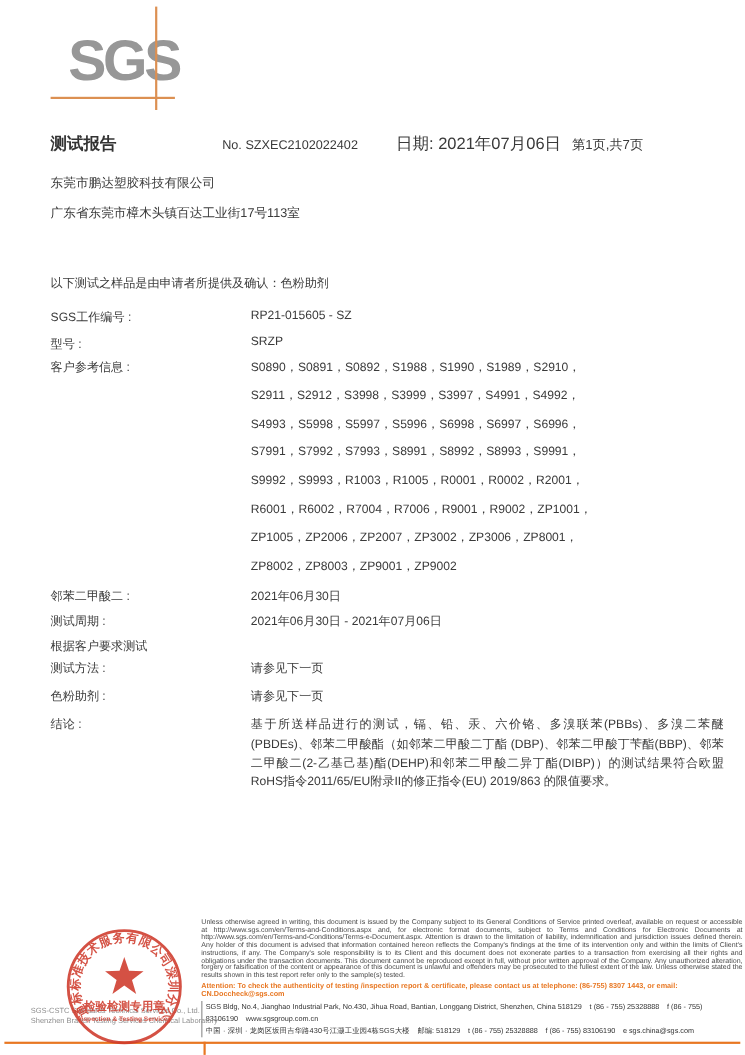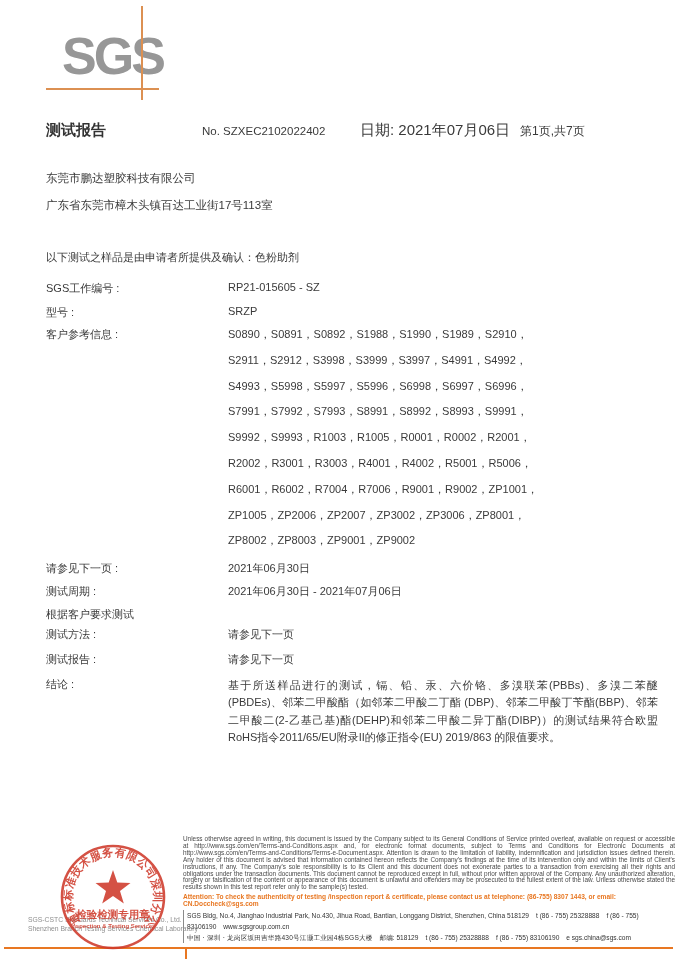--- a/index.html
+++ b/index.html
@@ -21,21 +21,21 @@
   .logo-vline{position:absolute;left:97px;top:-20px;width:2px;height:94px;background:#dc9052;}
 
   
   .header-row{position:absolute;left:46px;top:121px;width:610px;display:flex;align-items:baseline;}
   .report-title{font-size:15px;font-weight:700;color:#333;width:156px;}
   .report-no{font-size:11.5px;width:158px;}
   .report-date{font-size:15px;width:160px;}
   .report-page{font-size:12px;}
 
   
-  .applicant{position:absolute;left:46px;top:165px;font-size:11.5px;line-height:27px;}
+  .applicant{position:absolute;left:46px;top:154px;font-size:11.5px;line-height:27px;}
 
   
   .fields{position:absolute;left:46px;top:250px;width:612px;font-size:11px;}
   .row{display:flex;}
   .row .lbl{width:182px;flex:0 0 182px;}
   .row .val{flex:1;}
   .intro{margin-bottom:16px;}
   .row-job{margin-bottom:9px;}
   .row-model{margin-bottom:2px;}
   .ref-line{line-height:25.8px;}
@@ -110,48 +110,47 @@
     </div>
 
     <div class="row">
       <div class="lbl ref-line">客户参考信息 :</div>
       <div class="val">
         <div class="ref-line">S0890，S0891，S0892，S1988，S1990，S1989，S2910，</div>
         <div class="ref-line">S2911，S2912，S3998，S3999，S3997，S4991，S4992，</div>
         <div class="ref-line">S4993，S5998，S5997，S5996，S6998，S6997，S6996，</div>
         <div class="ref-line">S7991，S7992，S7993，S8991，S8992，S8993，S9991，</div>
         <div class="ref-line">S9992，S9993，R1003，R1005，R0001，R0002，R2001，</div>
-        <div class="ref-line">R2002，R3001，R3003，R4001，R4002，R5001，R5006，</div>
         <div class="ref-line">R6001，R6002，R7004，R7006，R9001，R9002，ZP1001，</div>
         <div class="ref-line">ZP1005，ZP2006，ZP2007，ZP3002，ZP3006，ZP8001，</div>
         <div class="ref-line">ZP8002，ZP8003，ZP9001，ZP9002</div>
       </div>
     </div>
 
     <div class="row row-received">
-      <div class="lbl">请参见下一页 :</div>
+      <div class="lbl">邻苯二甲酸二 :</div>
       <div class="val">2021年06月30日</div>
     </div>
 
     <div class="row row-period">
       <div class="lbl">测试周期 :</div>
       <div class="val">2021年06月30日 - 2021年07月06日</div>
     </div>
 
     <div class="row row-requested">
       <div class="val">根据客户要求测试</div>
     </div>
 
     <div class="row row-method">
       <div class="lbl">测试方法 :</div>
       <div class="val">请参见下一页</div>
     </div>
 
     <div class="row row-results">
-      <div class="lbl">测试报告 :</div>
+      <div class="lbl">色粉助剂 :</div>
       <div class="val">请参见下一页</div>
     </div>
 
     <div class="row row-conclusion">
       <div class="lbl">结论 :</div>
       <div class="val">基于所送样品进行的测试，镉、铅、汞、六价铬、多溴联苯(PBBs)、多溴二苯醚(PBDEs)、邻苯二甲酸酯（如邻苯二甲酸二丁酯 (DBP)、邻苯二甲酸丁苄酯(BBP)、邻苯二甲酸二(2-乙基己基)酯(DEHP)和邻苯二甲酸二异丁酯(DIBP)）的测试结果符合欧盟RoHS指令2011/65/EU附录II的修正指令(EU) 2019/863 的限值要求。</div>
     </div>
   </div>
 
   <div class="footer-text">

